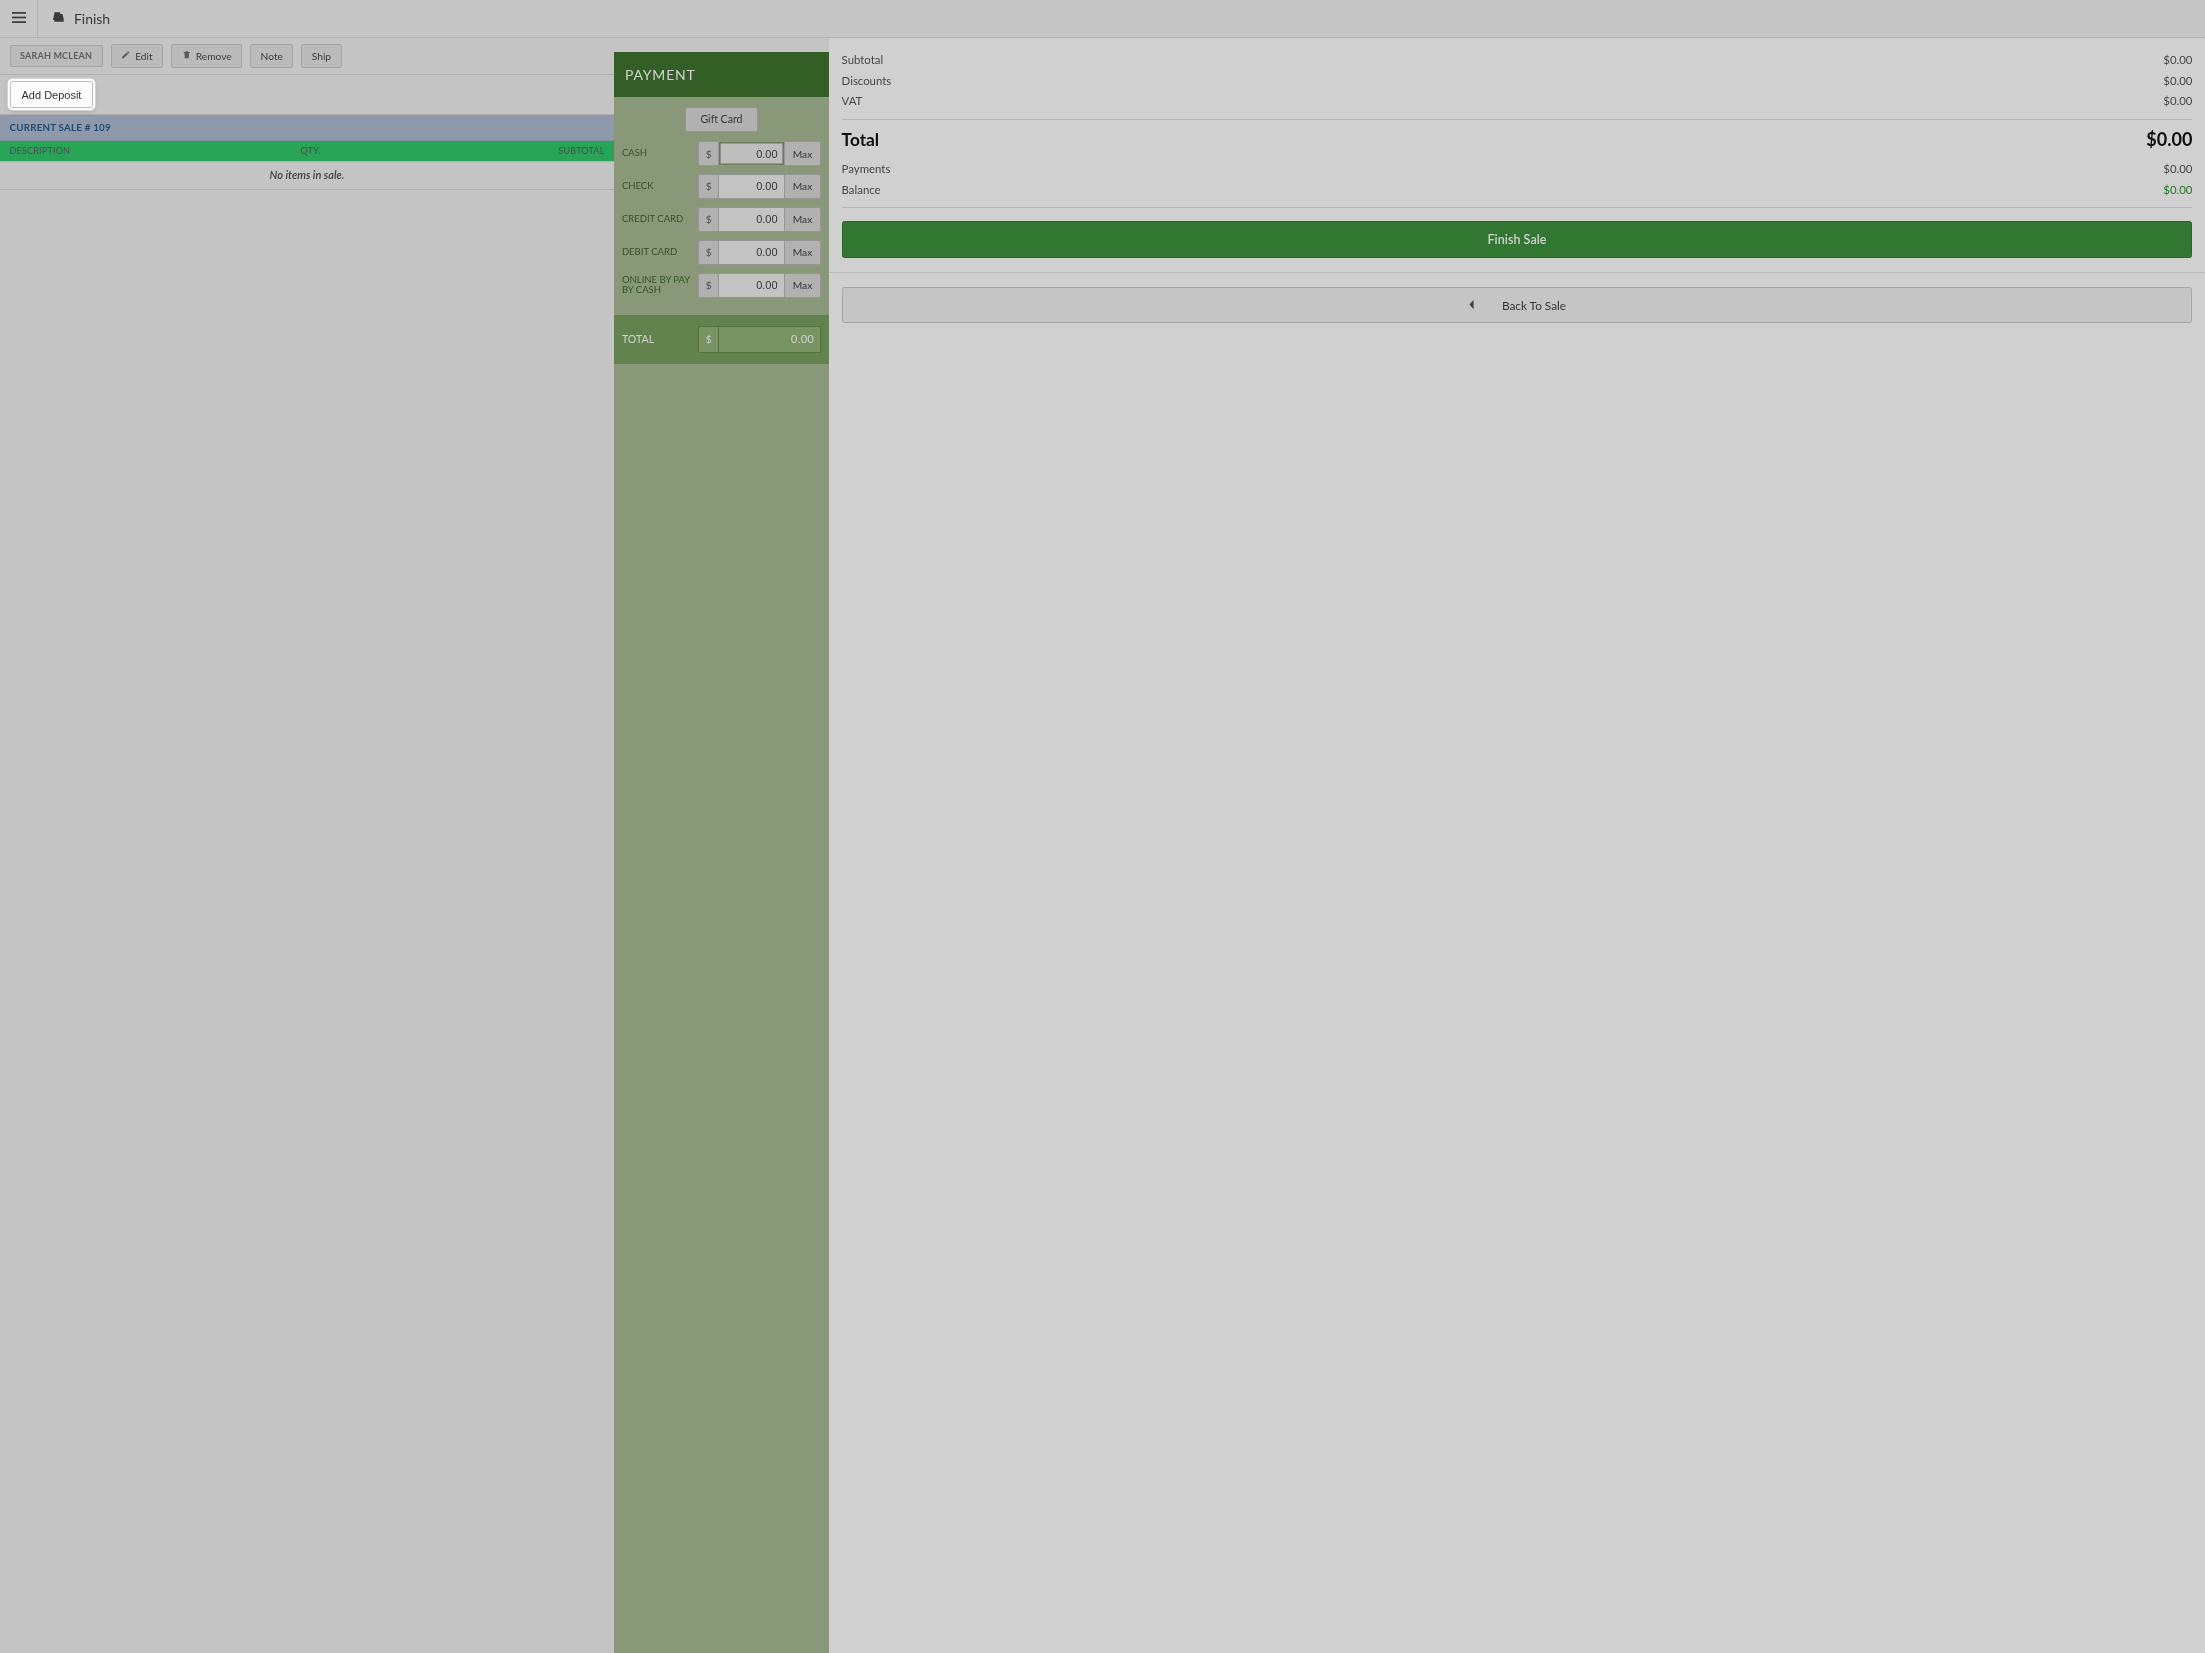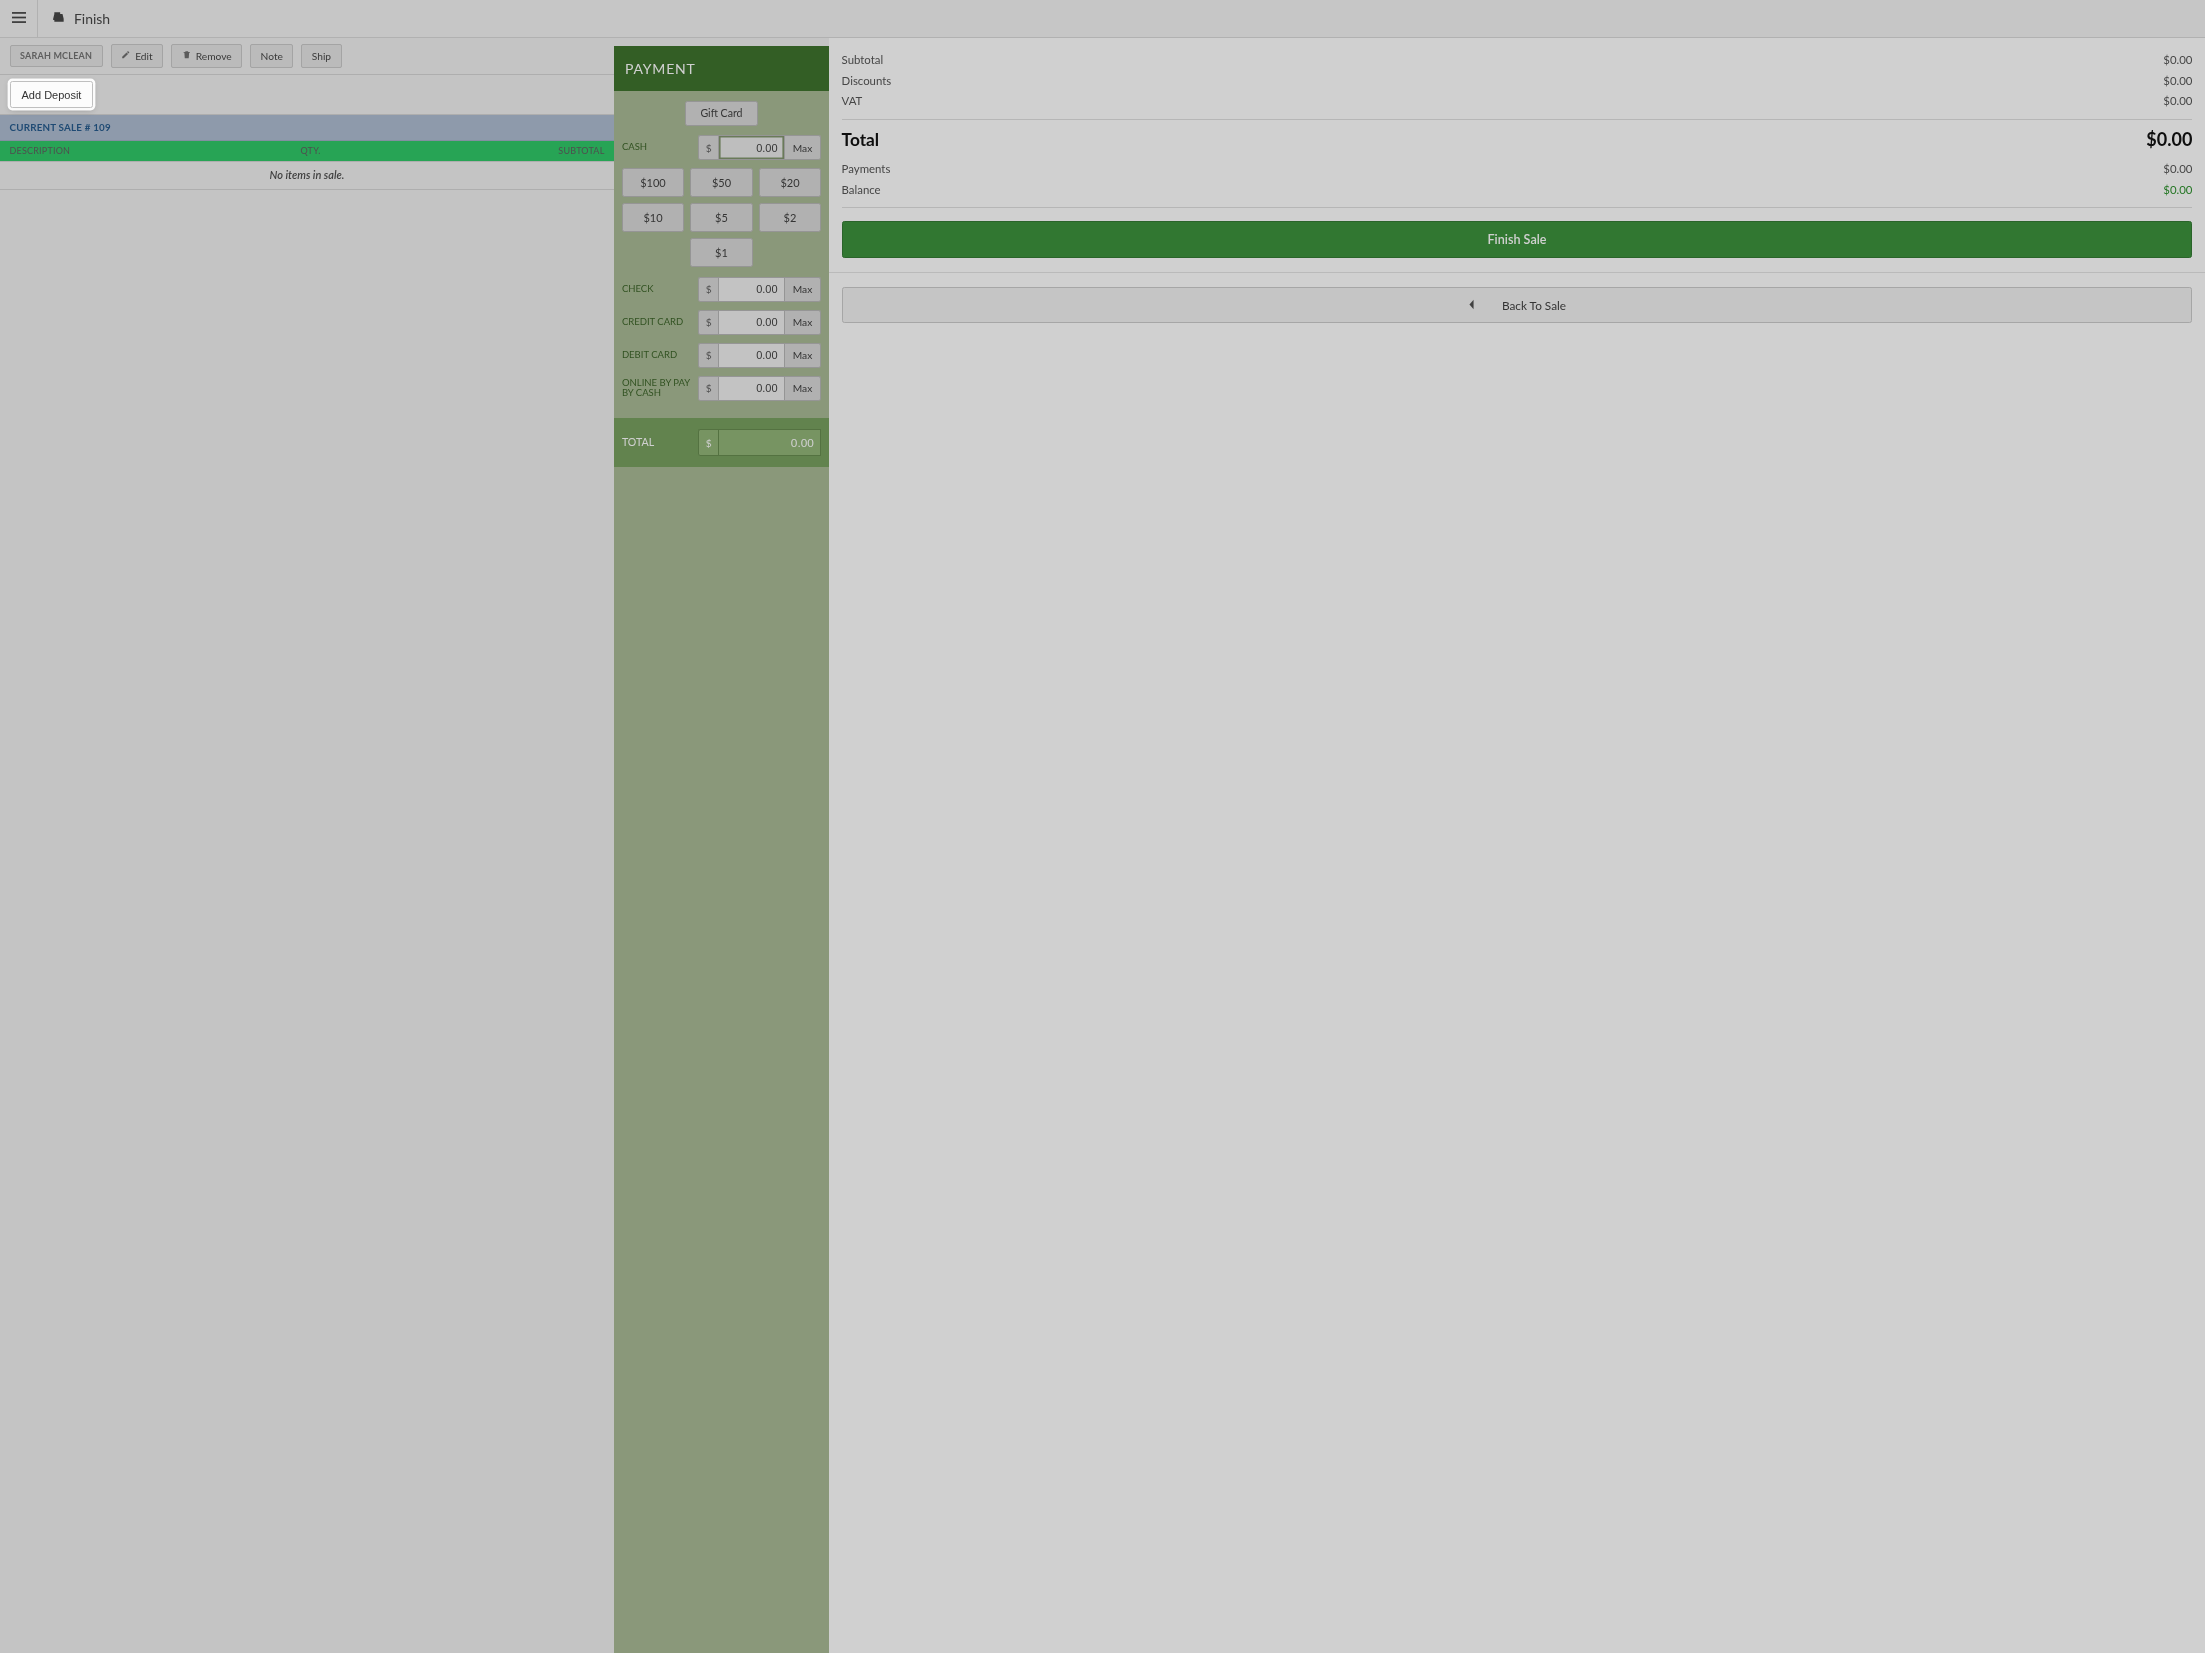--- a/index.html
+++ b/index.html
@@ -105,21 +105,21 @@
     text-align: center;
     padding: 6.3px 0 7.9px;
     color: #444; font-size: 11px;
     border-bottom: 0.8px solid #d3d3d3;
     font-style: italic;
     font-weight: 600;
   }
 
   
   .pay-col {
-    position: absolute; left: 614px; top: 8px; bottom: 0; width: 215px;
+    position: absolute; left: 614px; top: 14px; bottom: 0; width: 215px;
     background: #a4b68f;
     display: flex; flex-direction: column;
   }
   .pay-hdr {
     background: #316a1f;
     color: #fff; font-size: 14px; letter-spacing: 0.8px;
     padding: 14px 11px;
     font-weight: 400;
   }
   .pay-body { padding: 9.5px 7.9px 0; }
@@ -281,29 +281,20 @@
 
       <div class="prow">
         <span class="plabel">CASH</span>
         <span class="pinput-wrap">
           <span class="pcur">$</span>
           <input class="pinput focus" value="0.00" style="">
           <span class="pmax">Max</span>
         </span>
       </div>
 
-      <div class="quick-grid">
-        <span class="qbtn">$100</span>
-        <span class="qbtn">$50</span>
-        <span class="qbtn">$20</span>
-        <span class="qbtn">$10</span>
-        <span class="qbtn">$5</span>
-        <span class="qbtn">$2</span>
-        <span class="qbtn center-only">$1</span>
-      </div>
 
       <div class="prow">
         <span class="plabel">CHECK</span>
         <span class="pinput-wrap">
           <span class="pcur">$</span>
           <input class="pinput" value="0.00" style="">
           <span class="pmax">Max</span>
         </span>
       </div>
 

